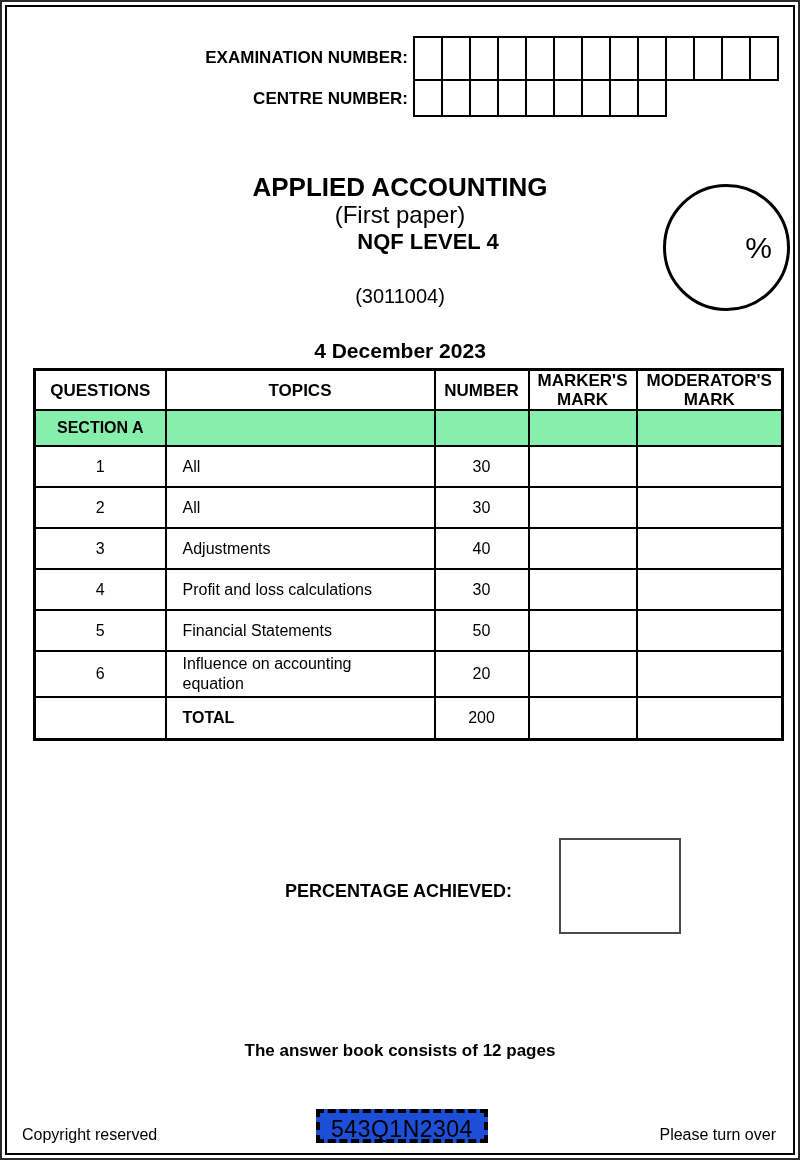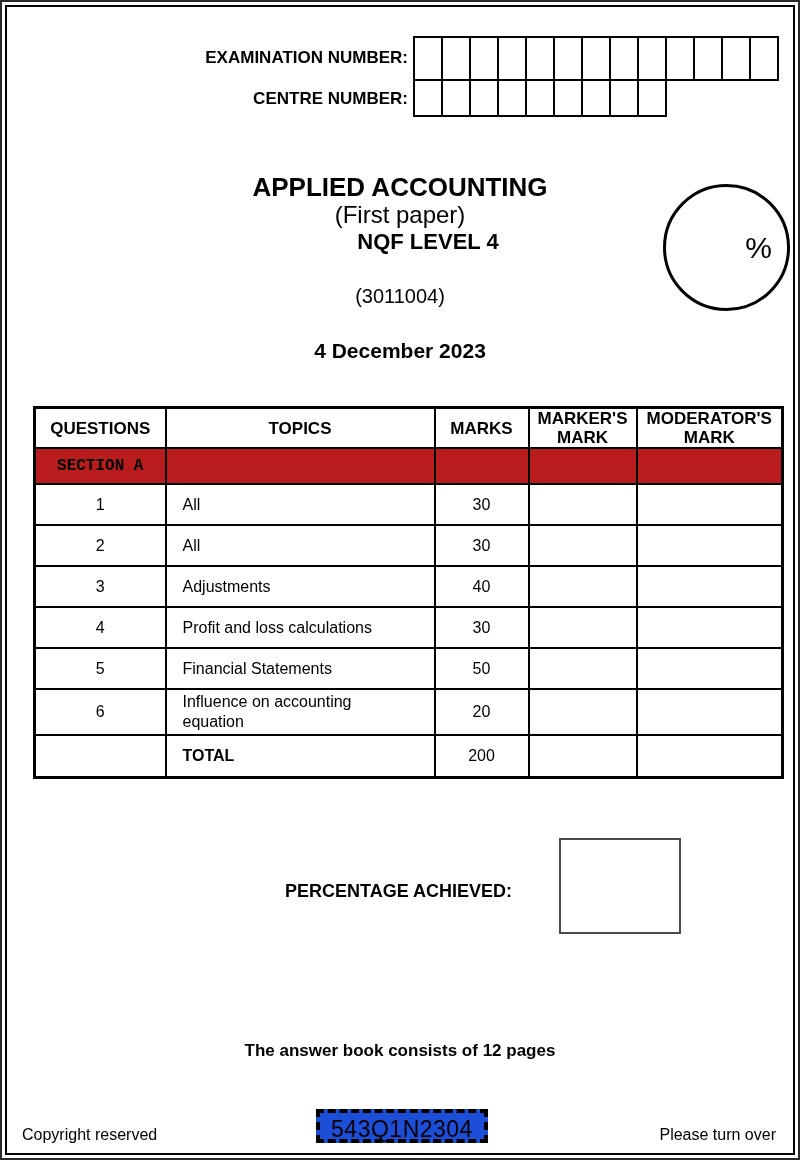--- a/index.html
+++ b/index.html
@@ -58,21 +58,21 @@
     background: #fff;
   }
   .pct-circle .sym {
     position: absolute; right: 15px; top: 50%;
     transform: translateY(-50%);
     font-size: 30px;
   }
 
   
   .marks-table {
-    position: absolute; left: 33px; top: 406px;
+    position: absolute; left: 33px; top: 368px;
     border-collapse: collapse;
     table-layout: fixed;
     width: 748px;
     font-size: 16px;
   }
   .marks-table th, .marks-table td {
     border: 2px solid #000;
     text-align: center;
     vertical-align: middle;
     padding: 0;
@@ -83,21 +83,21 @@
     height: 40px;
     font-size: 17px;
     line-height: 19px;
   }
   .marks-table td.topic {
     text-align: left;
     padding-left: 16px;
     padding-right: 6px;
   }
   tr.row-section { height: 36px; }
-  tr.row-section td { background: #b91c1c; font-family: Liberation Mono, monospace; }
+  tr.row-section td { background: #86efac; }
   tr.row-section td.q { font-weight: bold; }
   tr.row-data { height: 41px; }
   tr.row-tall { height: 46px; }
   tr.row-total { height: 42px; }
   tr.row-total td.topic { font-weight: bold; }
   .wrap-narrow { display: inline-block; max-width: 185px; line-height: 20px; text-align: left; vertical-align: middle; }
 
   
   .pct-label {
     position: absolute; right: 288px; top: 881px;
@@ -177,21 +177,21 @@
     <col style="width:131px">
       <col style="width:269px">
       <col style="width:94px">
       <col style="width:108px">
       <col style="width:146px">
   </colgroup>
   <thead>
     <tr>
       <th>QUESTIONS</th>
       <th>TOPICS</th>
-      <th>MARKS</th>
+      <th>NUMBER</th>
       <th>MARKER'S MARK</th>
       <th>MODERATOR'S MARK</th>
     </tr>
   </thead>
   <tbody>
     <tr class="row-section">
       <td class="q">SECTION A</td>
       <td></td>
       <td></td>
       <td></td>

